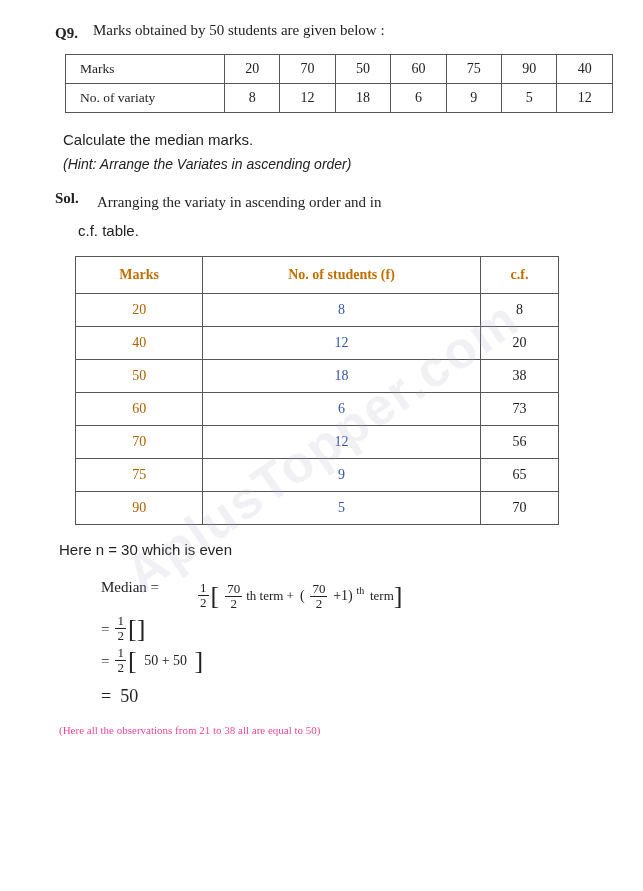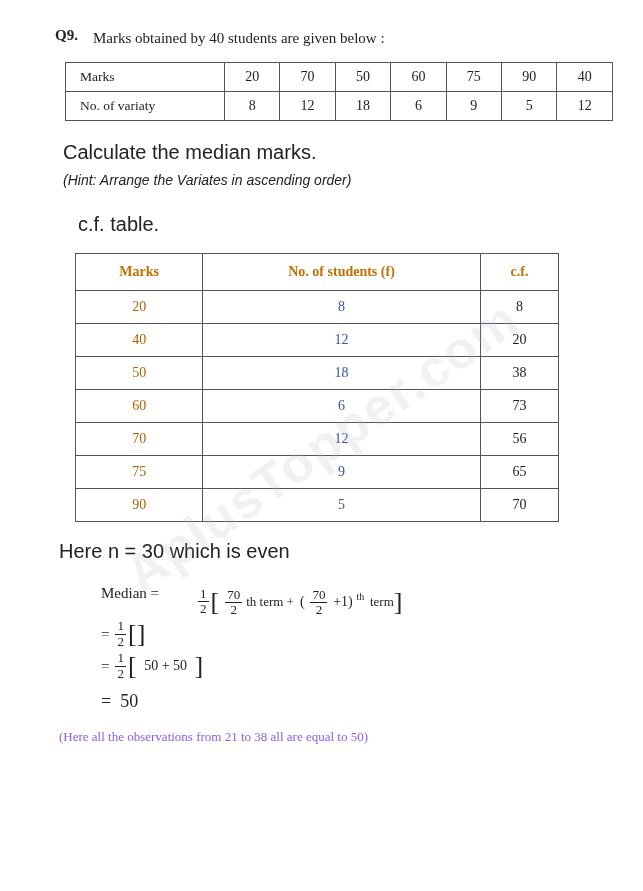--- a/index.html
+++ b/index.html
@@ -31,30 +31,30 @@
       color: rgba(180,180,200,0.18);
       pointer-events: none;
       white-space: nowrap;
       z-index: 10;
       letter-spacing: 2px;
       font-family: Arial, sans-serif;
     }
 
     .handwriting {
       font-family: 'Segoe UI', cursive, sans-serif;
-      font-size: 20px;
+      font-size: 15px;
       line-height: 1.7;
       color: #222;
     }
 
     .question-line {
       display: flex;
-      align-items: flex-start;
+      align-items: flex-end;
       margin-bottom: 6px;
-      margin-top: 16px;
+      margin-top: 8px;
     }
 
     .q-label {
       font-size: 15px;
       font-weight: bold;
       color: #222;
       min-width: 38px;
       font-family: 'Segoe UI', cursive;
       padding-top: 1px;
     }
@@ -206,42 +206,42 @@
 
     .big-bracket {
       font-size: 26px;
       line-height: 1;
       vertical-align: middle;
       color: #222;
     }
 
     .note-line {
       margin-top: 8px;
-      font-size: 13px;
-      color: #8b5cf6;
+      font-size: 11px;
+      color: #ec4899;
       font-family: 'Segoe UI', cursive;
       line-height: 1.5;
       margin-left: 0;
     }
 
     sup {
       font-size: 10px;
       vertical-align: super;
     }
   </style>
 </head>
 <body>
 
 <div class="page">
 
   <div class="watermark">AplusTopper.com</div>
 
   <div class="question-line">
     <span class="q-label">Q9.</span>
-    <span class="q-text">Marks obtained by 40 students are given below :</span>
+    <span class="q-text">Marks obtained by 50 students are given below :</span>
   </div>
 
   <div class="q-table-wrap">
     <table class="q-table">
       <tbody>
           <tr>
         <td>Marks</td>
         <td>20</td>
         <td>70</td>
         <td>50</td>
@@ -263,20 +263,24 @@
     </tbody>
       </table>
   </div>
 
   <div style="margin: 14px 0 2px 0; margin-left:8px;">
     <div class="handwriting">Calculate the  median   marks.</div>
     <div class="handwriting" style="font-size:14px;font-style:italic;">(Hint: Arrange the Variates in ascending order)</div>
   </div>
 
   <div class="sol-section">
+    <div class="sol-line">
+      <span class="sol-label">Sol.</span>
+      <span class="sol-text">Arranging the  variaty in ascending order and in</span>
+    </div>
     <div class="indent1 handwriting">c.f. table.</div>
   </div>
 
   <div class="cf-table-wrap">
     <table class="cf-table">
       <thead>
         <tr>
           <th>Marks</th>
           <th>No. of students (f)</th>
           <th>c.f.</th>

